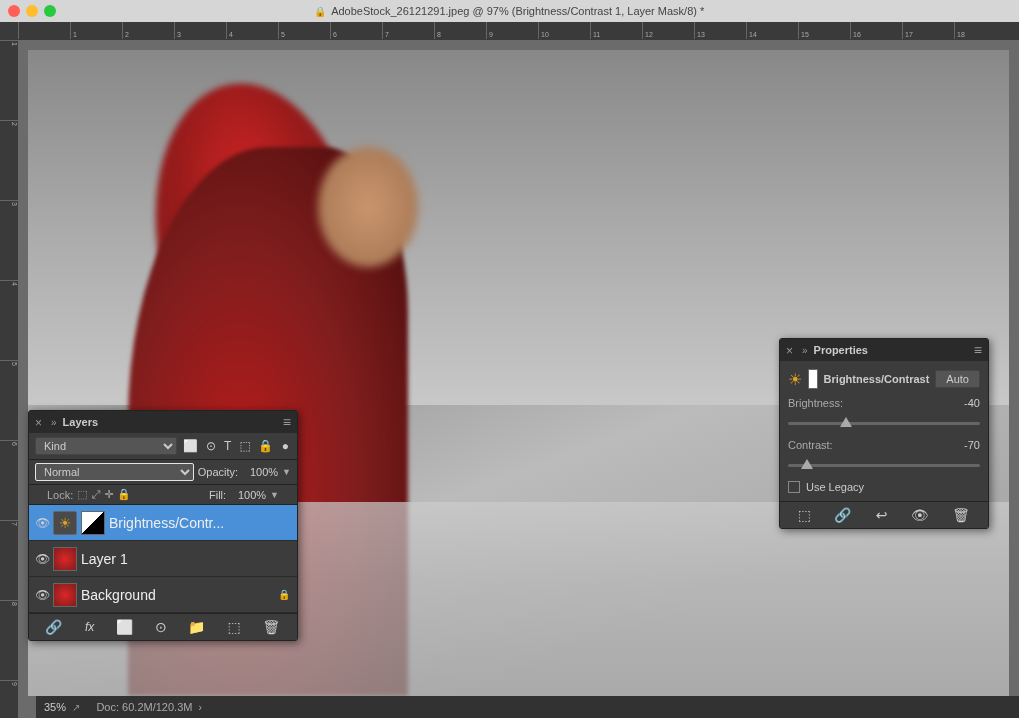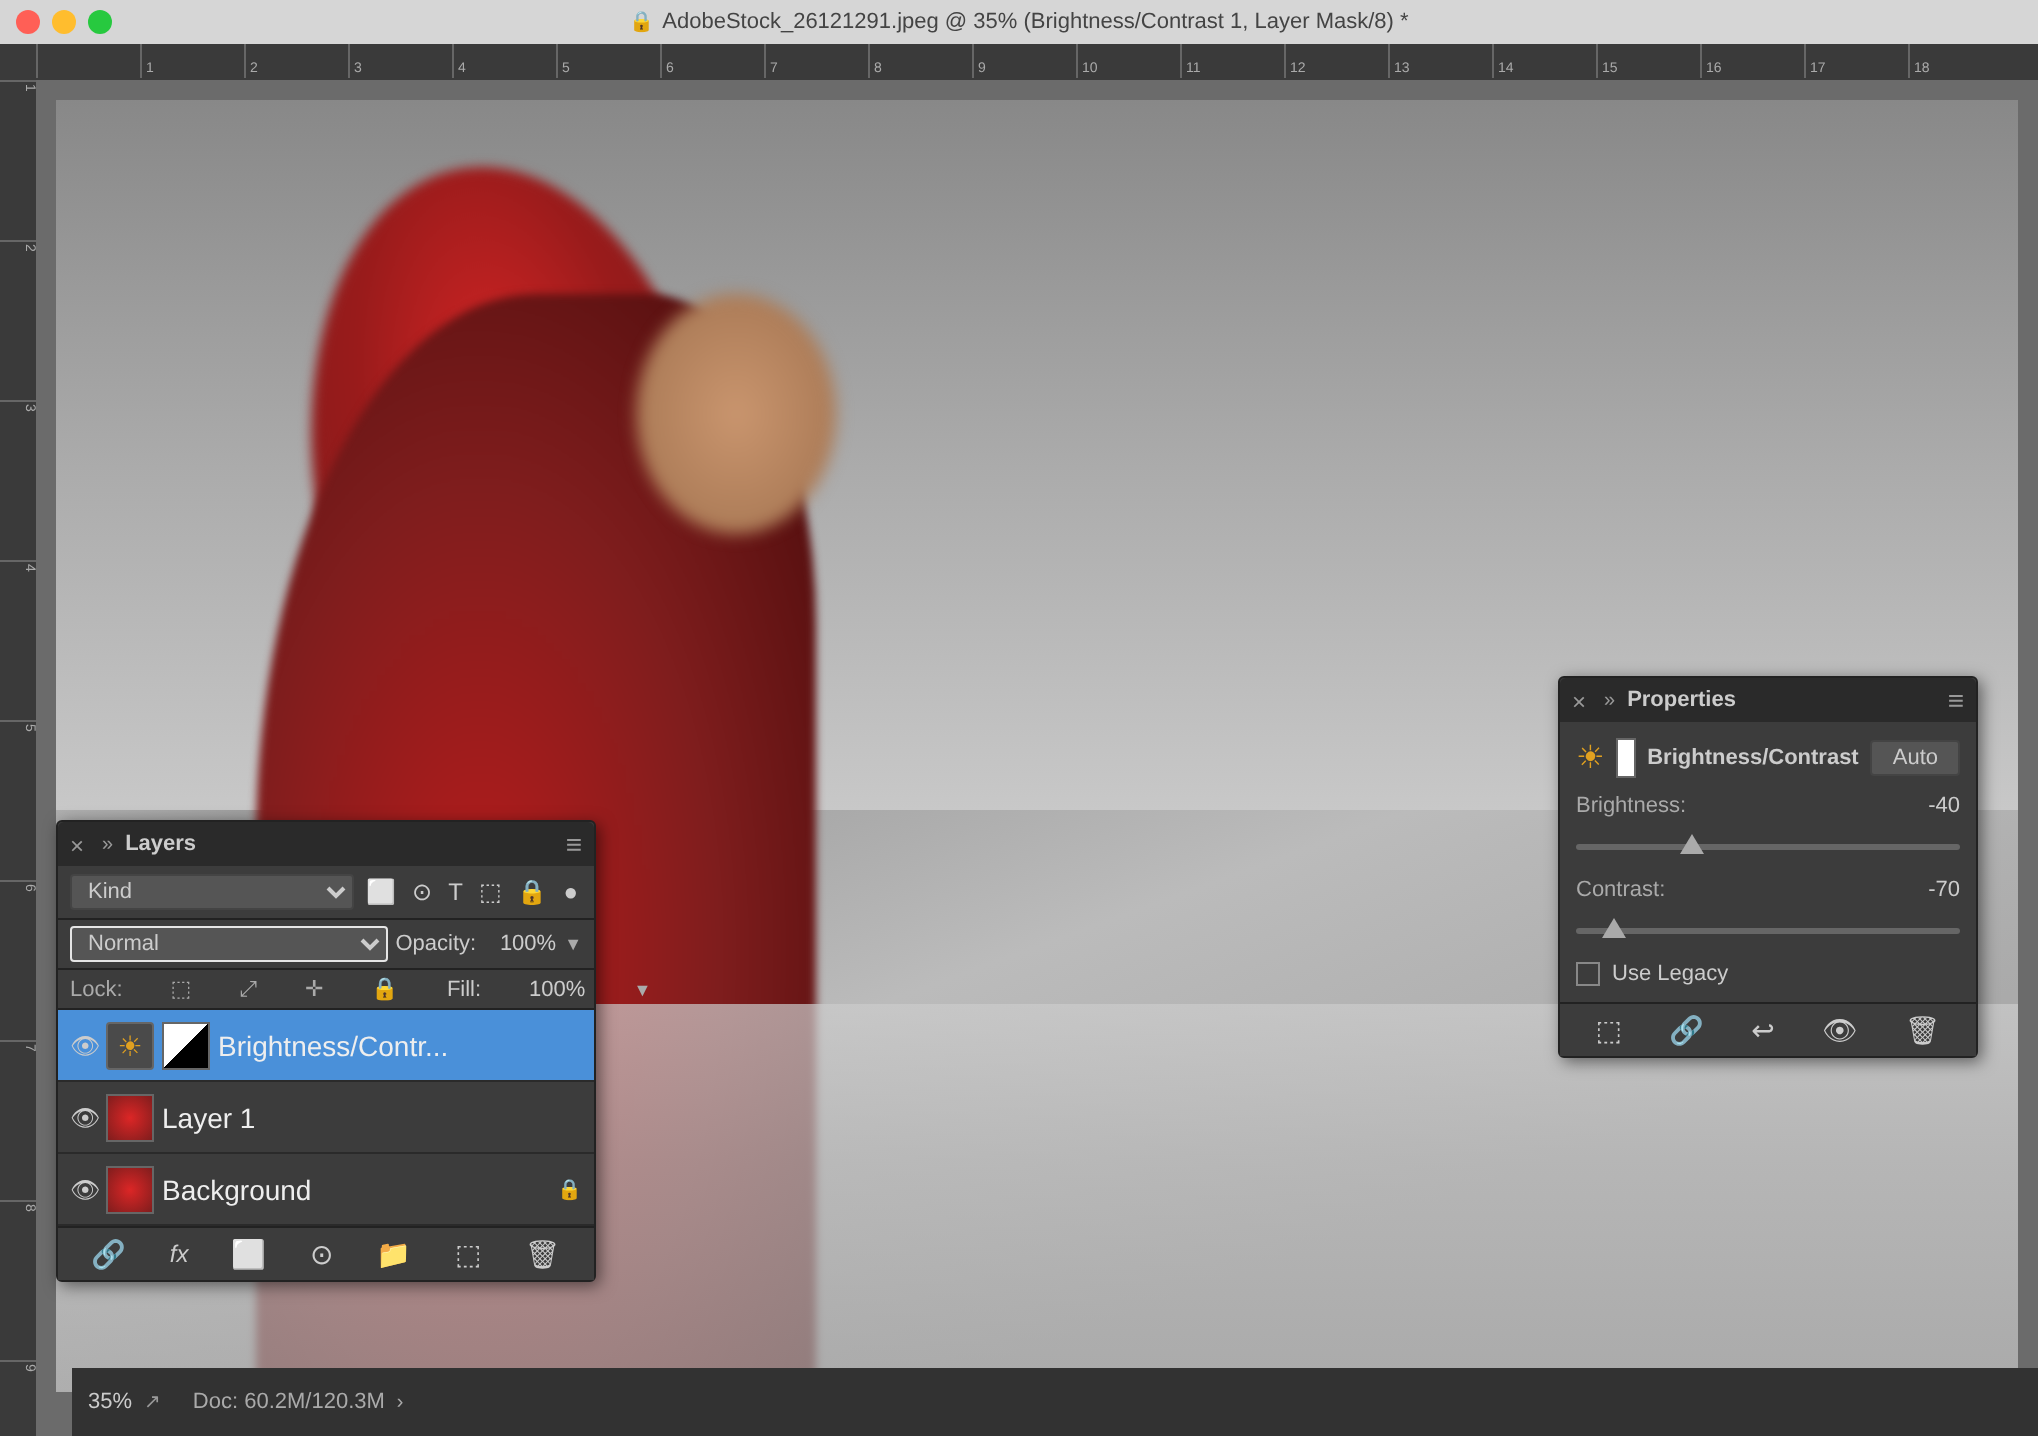--- a/index.html
+++ b/index.html
@@ -197,21 +197,21 @@
       background: linear-gradient(180deg, #ccc 0%, #bbb 40%, #aaa 100%);
       opacity: 0.7;
     }
 
     
     .status-bar {
       position: absolute;
       bottom: 0;
       left: 18px;
       right: 0;
-      height: 34px;
+      height: 22px;
       background: #323232;
       display: flex;
       align-items: center;
       padding: 0 8px;
       gap: 6px;
       z-index: 60;
     }
     .status-zoom { color: #ccc; font-size: 11px; }
     .status-icon { color: #999; font-size: 10px; cursor: pointer; }
     .status-doc { color: #aaa; font-size: 11px; margin-left: 10px; }
@@ -314,22 +314,22 @@
       color: #ccc;
       font-size: 11px;
       width: 36px;
       text-align: right;
     }
     .blend-chevron { color: #aaa; font-size: 9px; cursor: pointer; }
     
     .lock-row {
       display: flex;
       align-items: center;
-      padding: 3px 6px;
-      gap: 24px;
+      padding: 3px 18px;
+      gap: 4px;
       border-bottom: 1px solid #222;
     }
     .lock-label { color: #aaa; font-size: 11px; }
     .lock-icon-btn { color: #aaa; font-size: 11px; cursor: pointer; }
     .fill-label { color: #ccc; font-size: 11px; margin-left: auto; text-align: right; }
     .fill-value { color: #ccc; font-size: 11px; width: 36px; text-align: right; }
     .fill-chevron { color: #aaa; font-size: 9px; cursor: pointer; }
 
     
     .layer-item {
@@ -524,21 +524,21 @@
 <body>
 
 <div class="titlebar">
   <div class="titlebar-buttons">
     <button class="tb-btn tb-close"></button>
     <button class="tb-btn tb-min"></button>
     <button class="tb-btn tb-max"></button>
   </div>
   <div class="titlebar-title">
     <span class="lock-icon">🔒</span>
-    <span>AdobeStock_26121291.jpeg @ 35% (Brightness/Contrast 1, Layer Mask/8) *</span>
+    <span>AdobeStock_26121291.jpeg @ 97% (Brightness/Contrast 1, Layer Mask/8) *</span>
   </div>
 </div>
 
 <div class="ruler-corner"></div>
 <div class="ruler-top">
   <div class="ruler-marks-h">
     <div class="ruler-mark"></div>
     <div class="ruler-mark">1</div>
     <div class="ruler-mark">2</div>
     <div class="ruler-mark">3</div>

